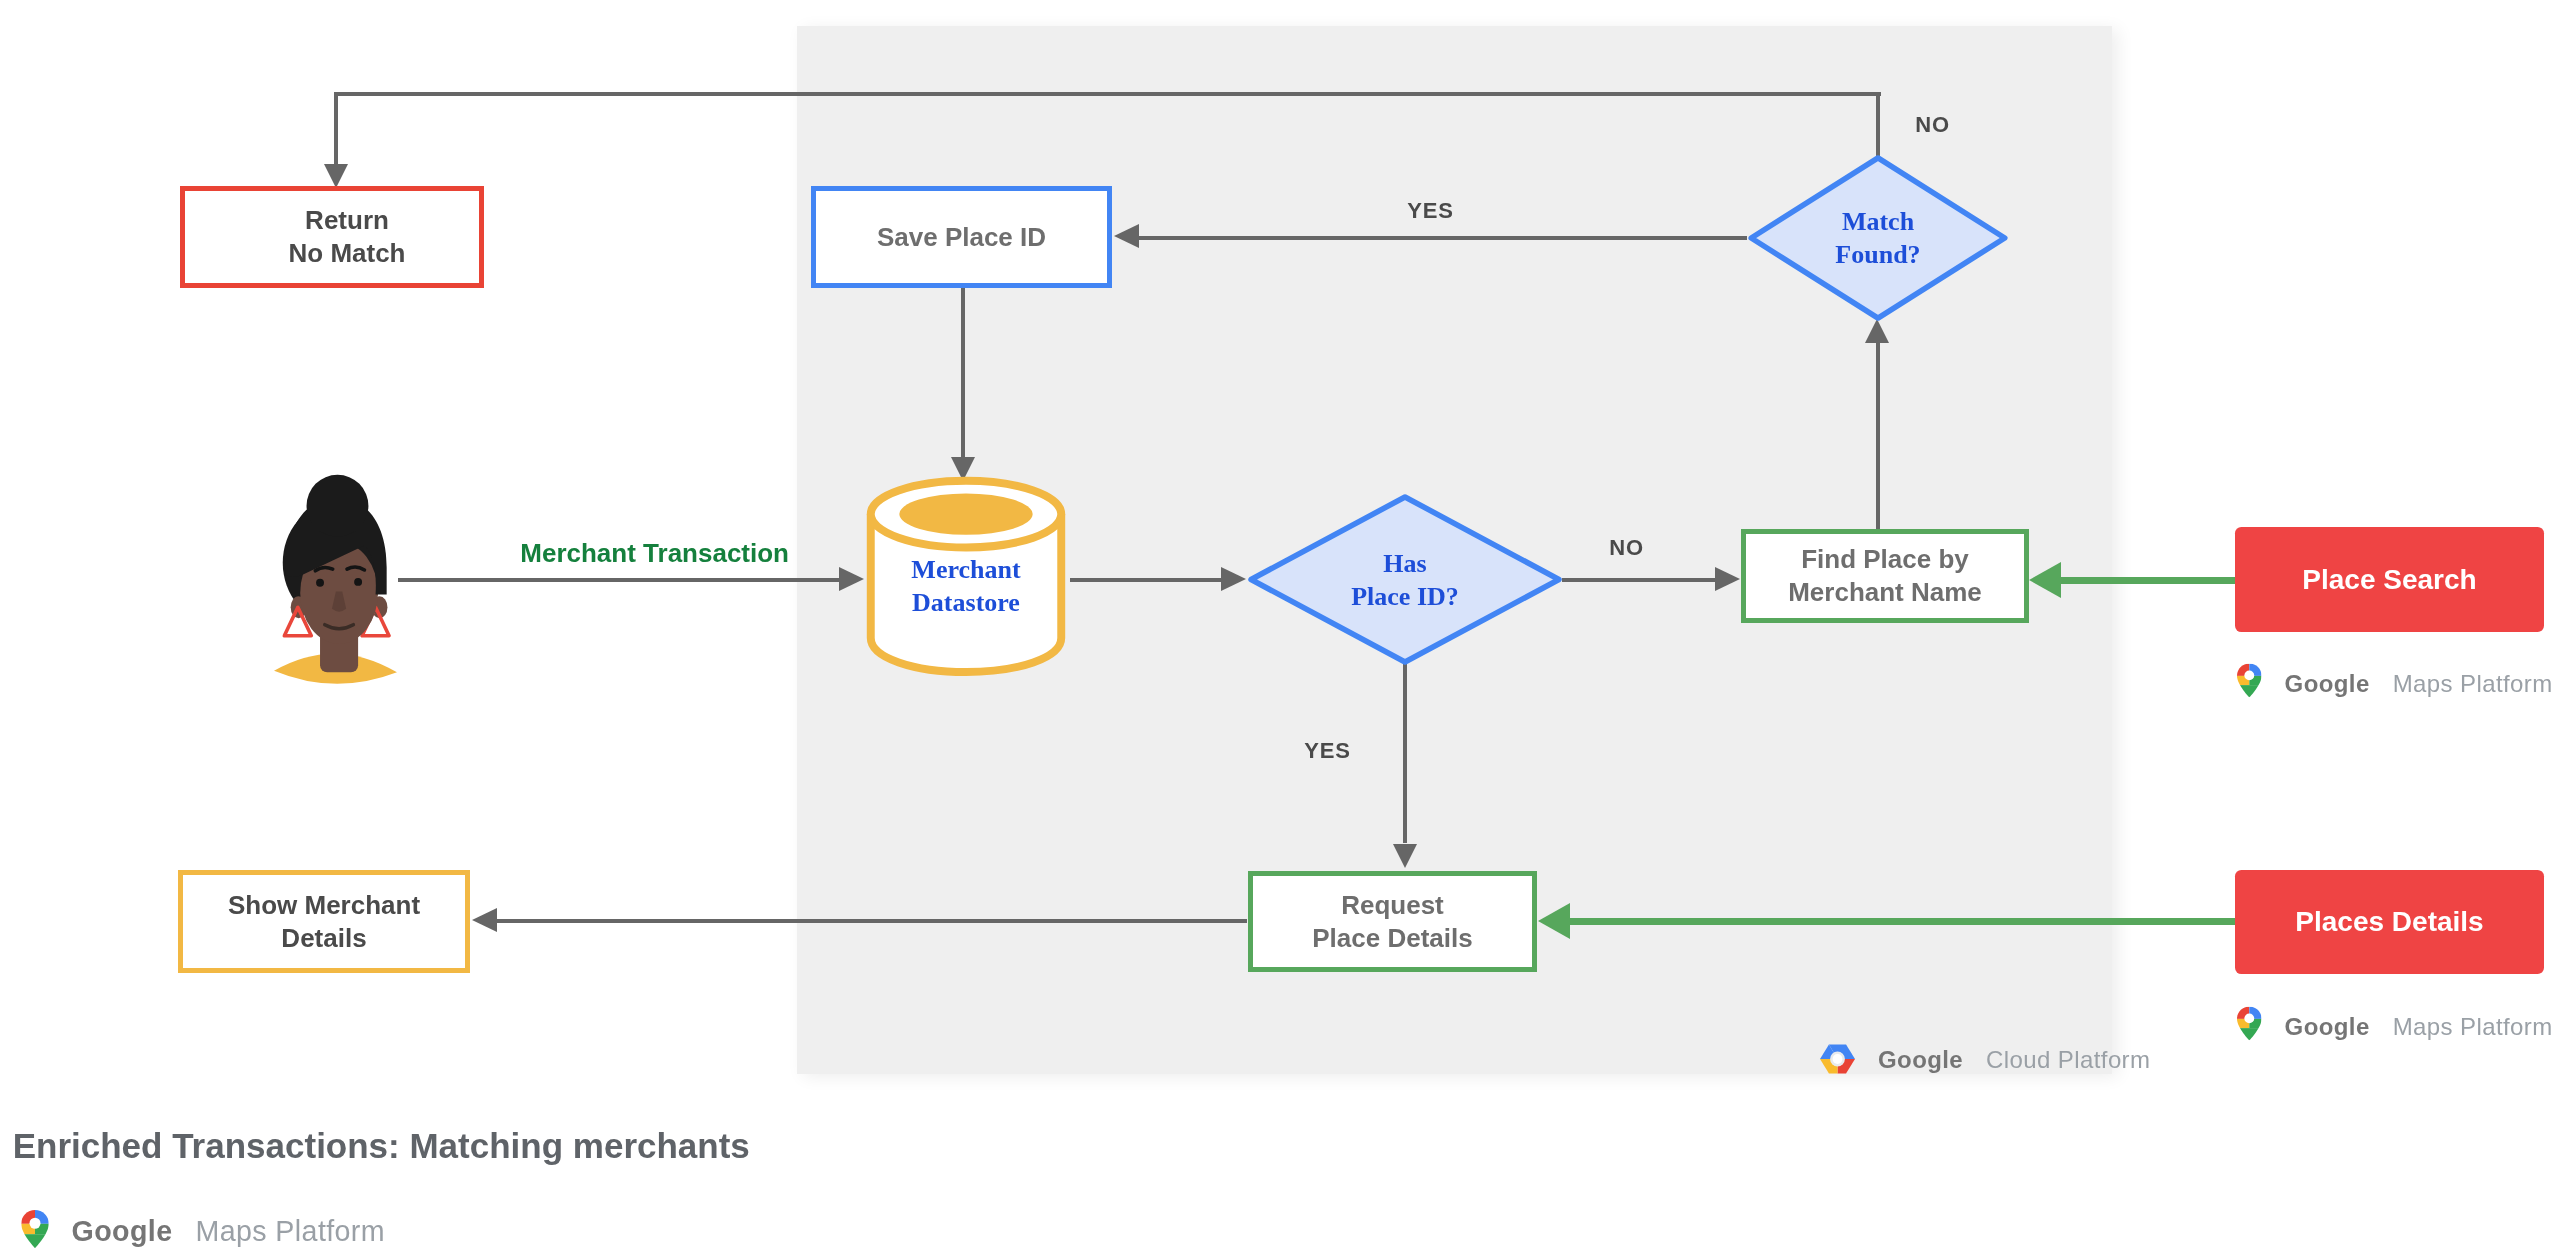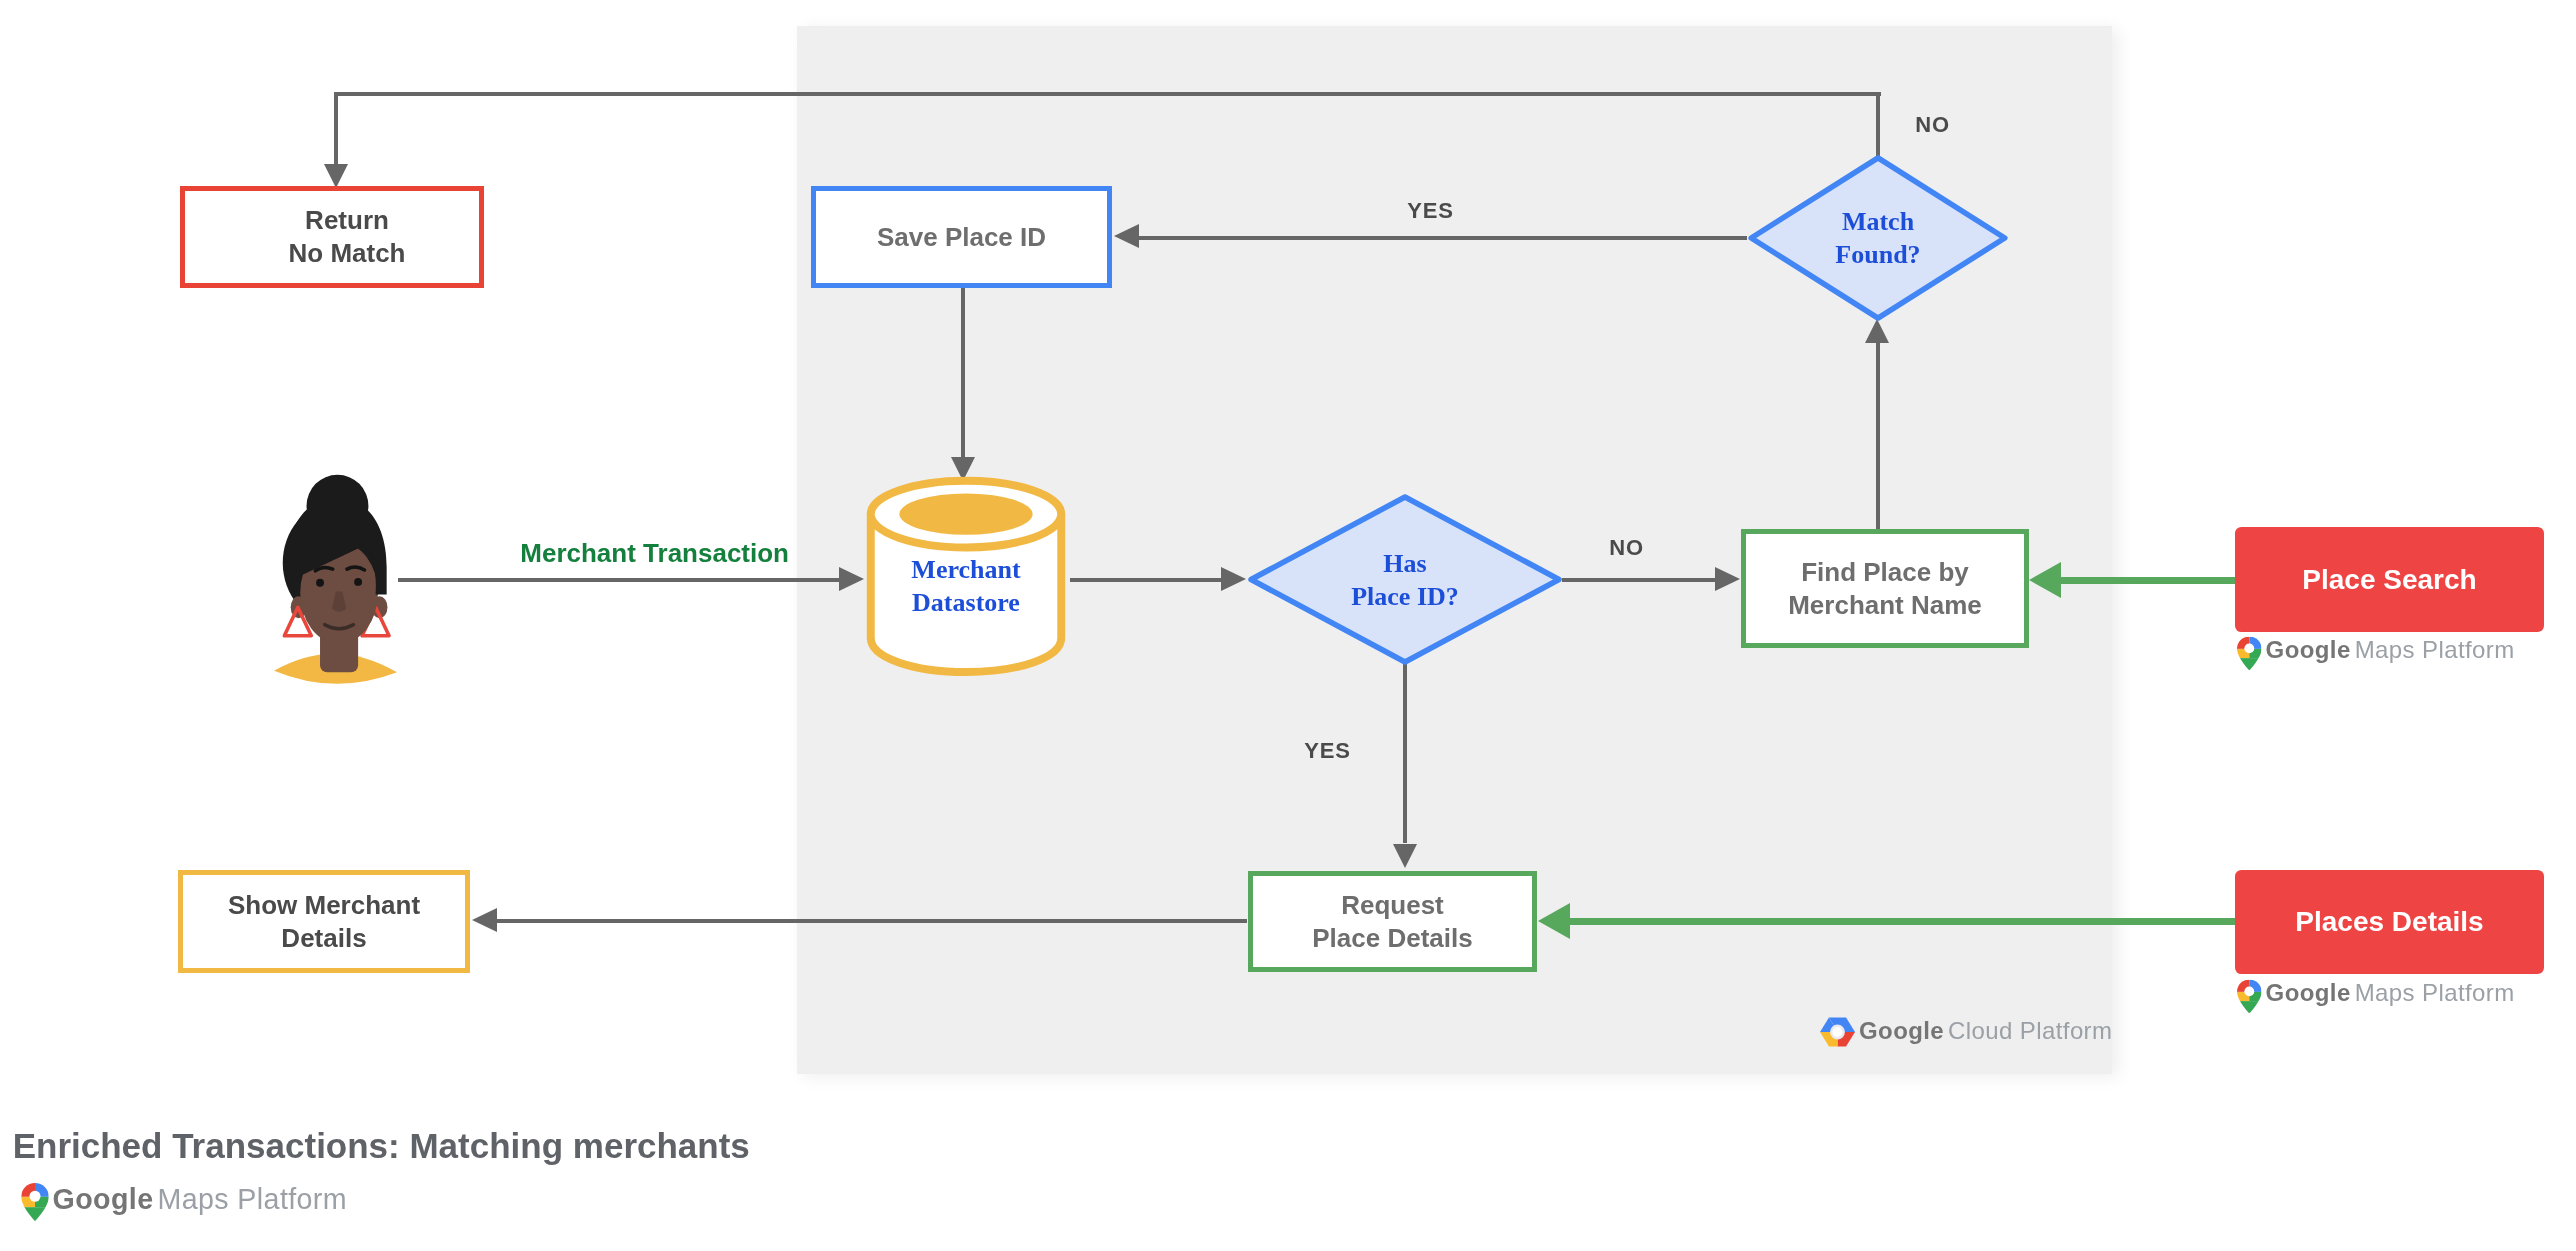--- a/index.html
+++ b/index.html
@@ -25,21 +25,21 @@
   .hline{height:4px;} .vline{width:4px;}
   .ghline{position:absolute;background:#57A75C;height:7.1px;}
   .ah{position:absolute;width:0;height:0;}
   .ah-right{border-left:25px solid #666666;border-top:12.7px solid transparent;border-bottom:12.7px solid transparent;}
   .ah-left{border-right:25px solid #666666;border-top:12.7px solid transparent;border-bottom:12.7px solid transparent;}
   .ah-down{border-top:24px solid #666666;border-left:12.7px solid transparent;border-right:12.7px solid transparent;}
   .ah-up{border-bottom:24px solid #666666;border-left:12.7px solid transparent;border-right:12.7px solid transparent;}
   .gah-left{border-right:32px solid #57A75C;border-top:18px solid transparent;border-bottom:18px solid transparent;}
   .lbl{position:absolute;font-weight:bold;color:#4A4A4A;text-align:center;font-size:22px;letter-spacing:0.8px;}
   .lbl-big{position:absolute;font-weight:bold;color:#15803d;text-align:right;font-size:26px;}
-  .logo{position:absolute;display:flex;align-items:flex-start;gap:4px;}
+  .logo{position:absolute;display:flex;align-items:flex-end;gap:23px;margin-top:27px;}
   .logo .gname{font-size:24px;font-weight:bold;color:#757575;letter-spacing:0.4px;}
   .logo .gprod{font-size:24px;color:#9AA0A6;letter-spacing:0.4px;}
   .logo.big .gname,.logo.big .gprod{font-size:28.6px;}
   .title{position:absolute;left:12.7px;top:1126px;font-size:35px;font-weight:bold;color:#5F6368;}
   svg{display:block;}
 </style>
 </head>
 <body>
 
 <div class="stage">
@@ -87,21 +87,21 @@
   <div class="lbl" style="left:1248px;top:738px;width:159px;">YES</div>
 
   <div class="node b-red" style="left:180px;top:186px;width:304px;height:102px;padding-left:30px;">Return
 No Match</div>
 
   <div class="node b-blue" style="left:811px;top:186px;width:301px;height:102px;">Save Place ID</div>
 
   <div class="node b-yellow" style="left:178px;top:870px;width:292px;height:103px;">Show Merchant
 Details</div>
 
-  <div class="node b-green" style="left:1741px;top:529px;width:288px;height:119px;">Find Place by
+  <div class="node b-green" style="left:1741px;top:529px;width:288px;height:94px;">Find Place by
 Merchant Name</div>
 
   <div class="node b-green" style="left:1248px;top:871px;width:289px;height:101px;">Request
 Place Details</div>
 
   <div class="dwrap" style="left:1747px;top:154px;">
     <svg width="262" height="168" viewBox="0 0 330 212">
       <polygon points="165,5 325,106 165,207 5,106" fill="#D8E3FA" stroke="#4285F4" stroke-width="7" stroke-linejoin="round"></polygon>
     </svg>
   </div>

